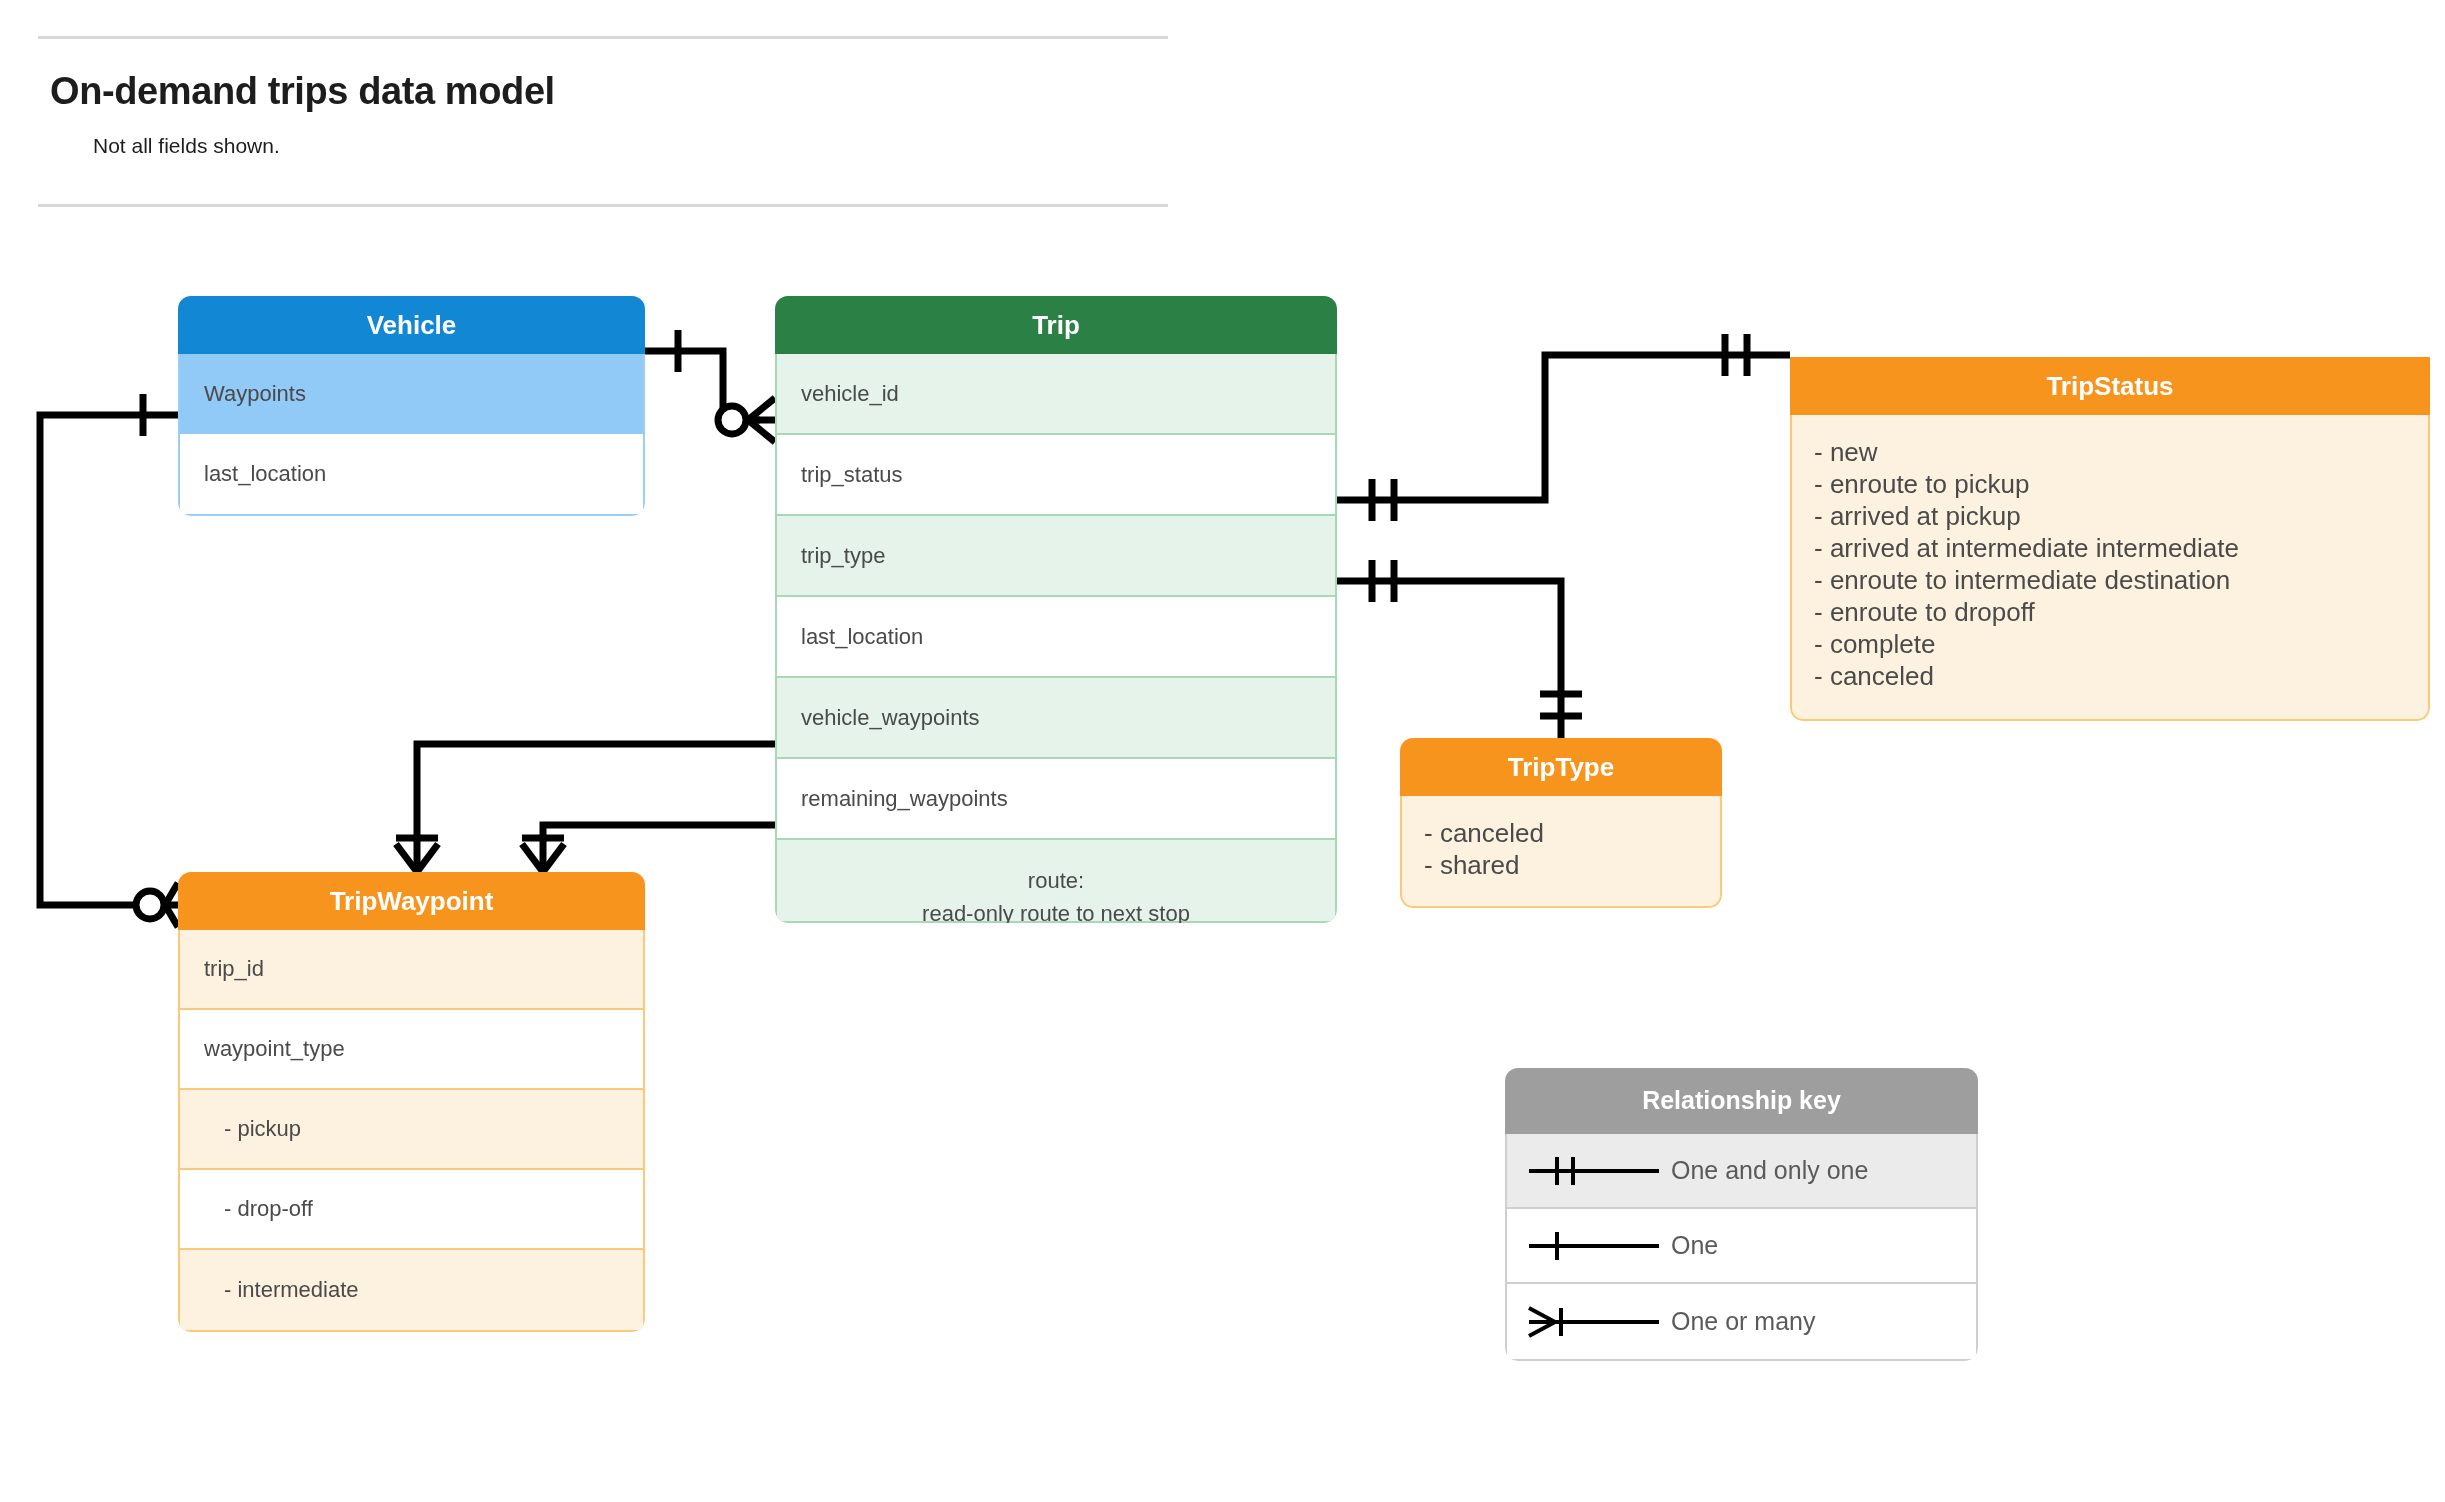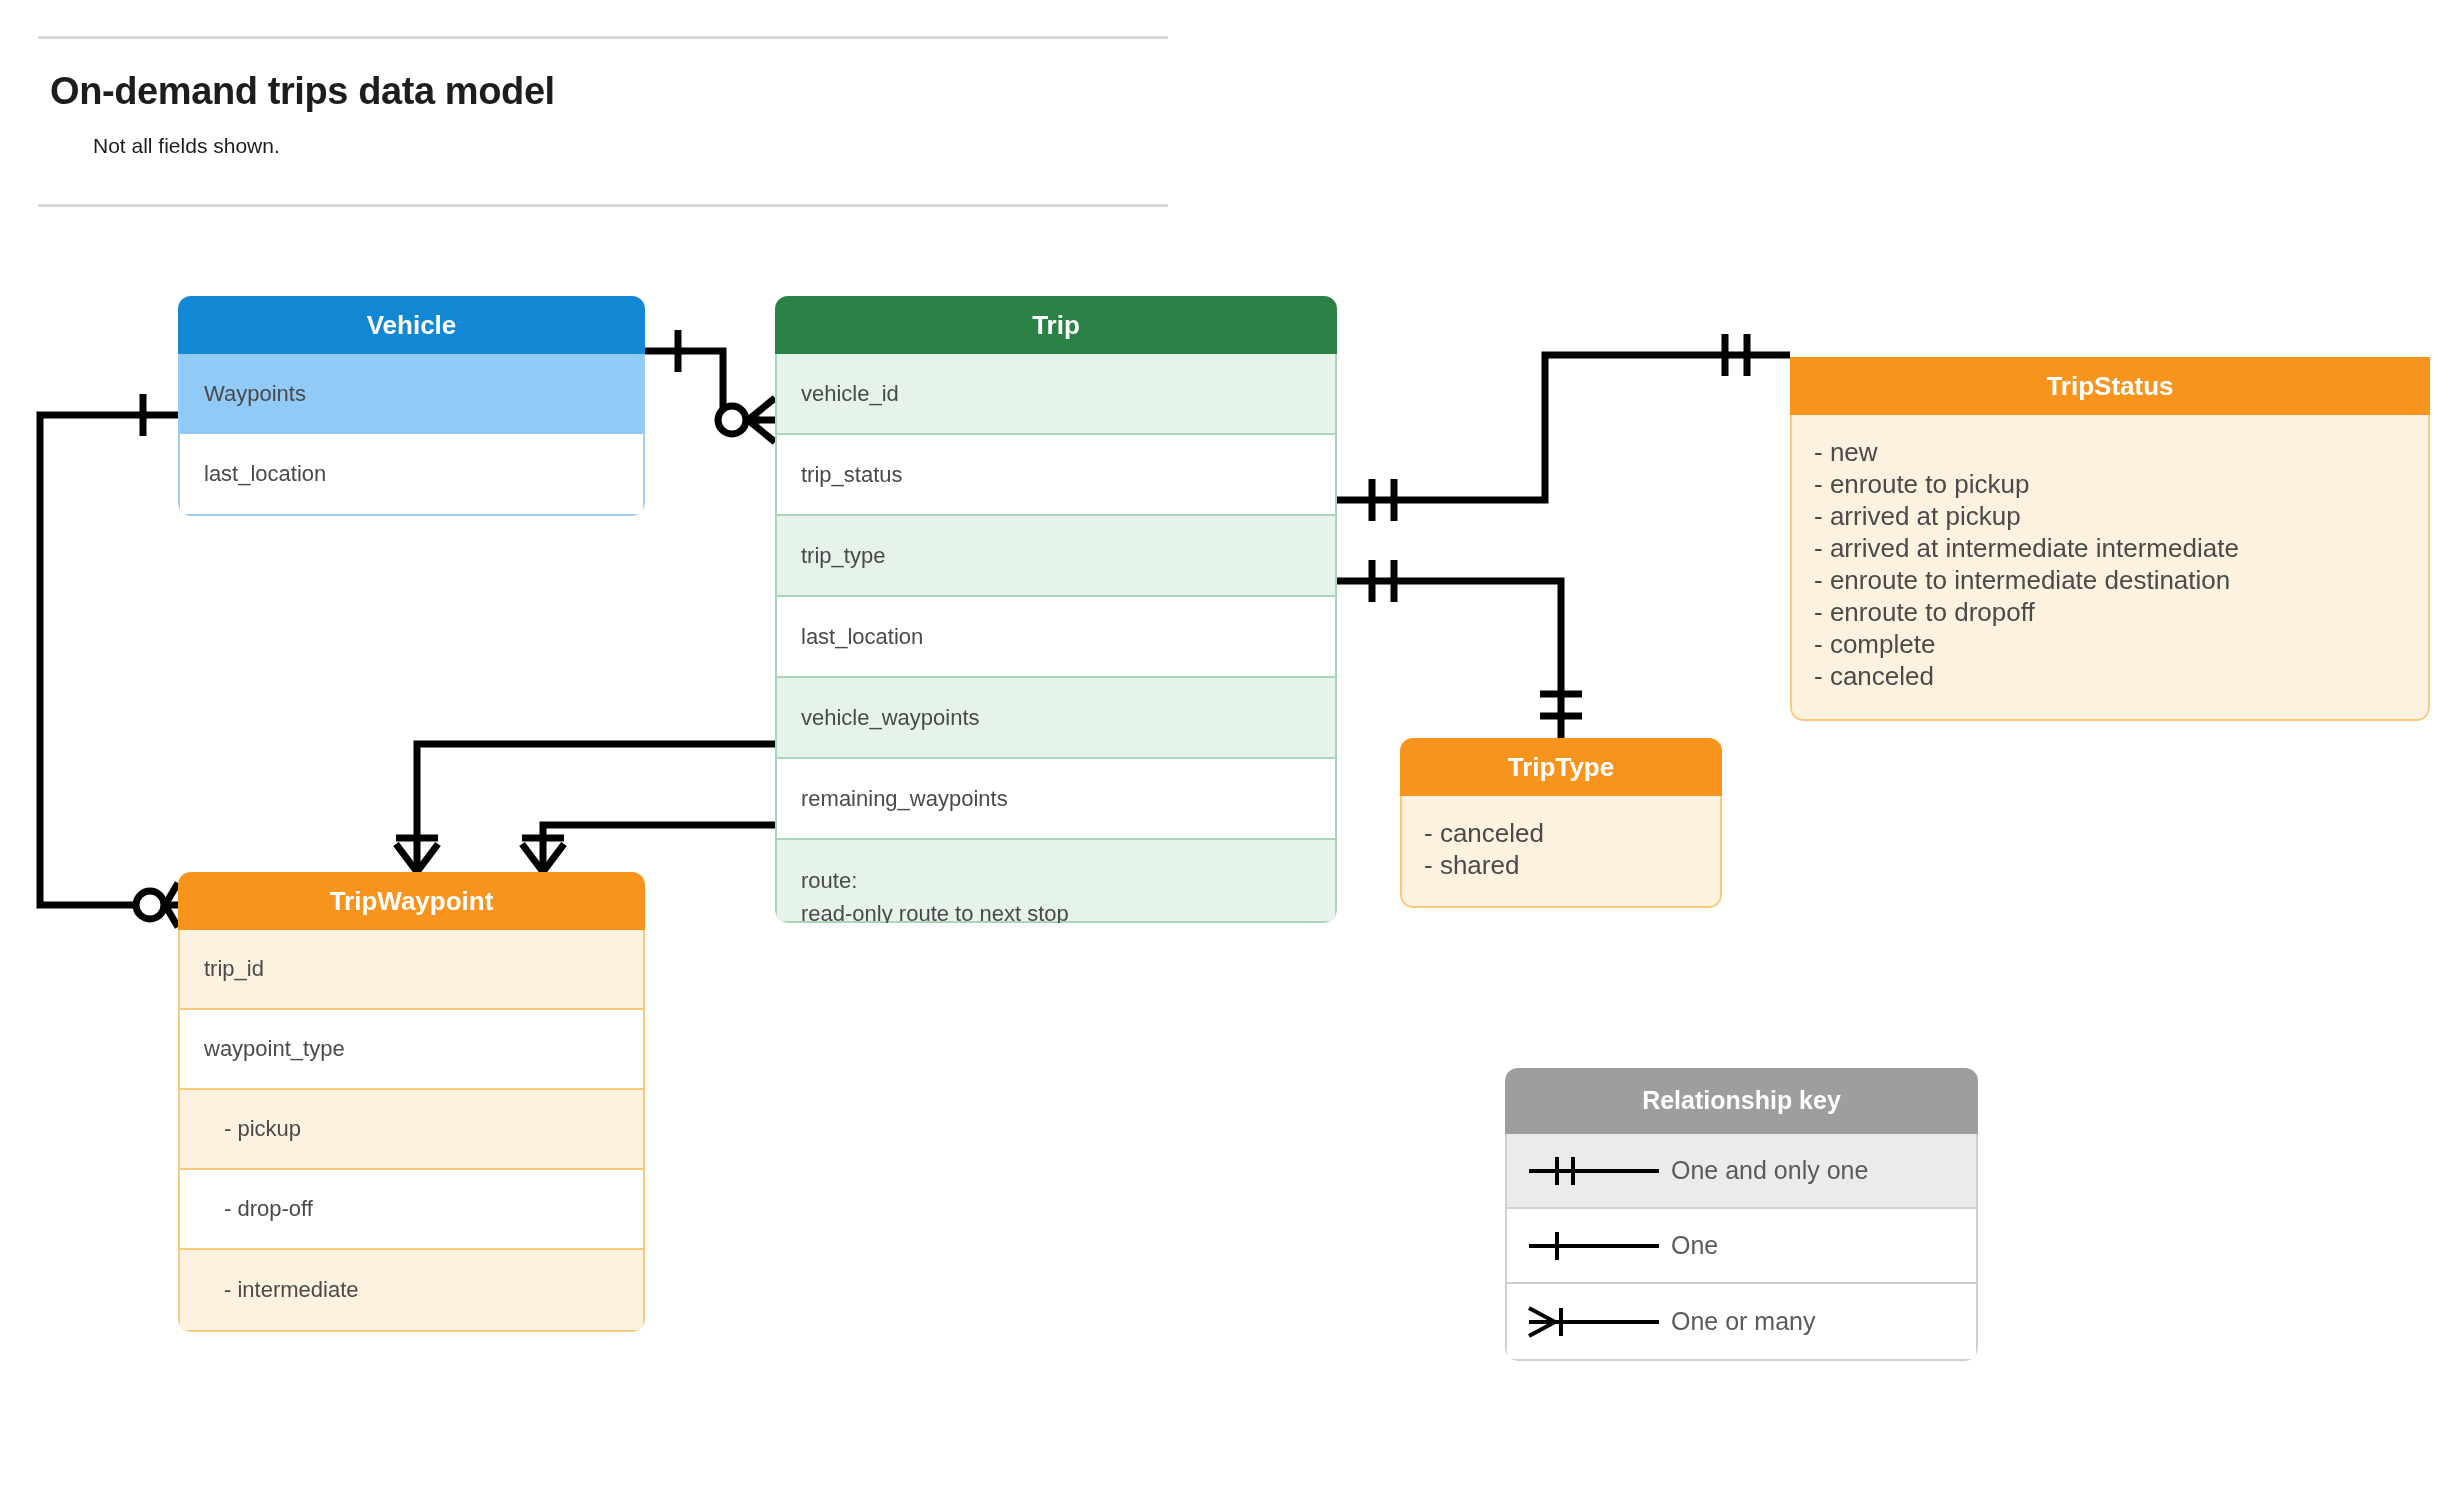--- a/index.html
+++ b/index.html
@@ -82,21 +82,21 @@
   .v-row-a { background: #91c9f7; height: 80px; }
   .v-row-b { background: #ffffff;  height: 80px; }
 
   
   #ent-trip { left: 775px; top: 296px; width: 562px; }
   #ent-trip .entity-head { background: #2a8045; height: 58px; }
   #ent-trip .entity-body { border: 2px solid #a8d8b8; border-top: none;
                            border-radius: 0 0 13px 13px; }
   .t-row-a { background: #e6f3ea; height: 81px; border-bottom: 2px solid #a8d8b8; }
   .t-row-b { background: #ffffff;  height: 81px; border-bottom: 2px solid #a8d8b8; }
-  .t-row-last { border-bottom: none; }
+  .t-row-last { border-bottom: none; text-align: center; }
 
   
   #ent-tripwaypoint { left: 178px; top: 872px; width: 467px; }
   #ent-tripwaypoint .entity-head { background: #f7941e; height: 58px; }
   #ent-tripwaypoint .entity-body { border: 2px solid #fbc97a; border-top: none;
                                    border-radius: 0 0 13px 13px; }
   .w-row-a { background: #fdf2e0; height: 80px; border-bottom: 2px solid #fbc97a; }
   .w-row-b { background: #ffffff;  height: 80px; border-bottom: 2px solid #fbc97a; }
   .w-row-last { border-bottom: none; }
 

